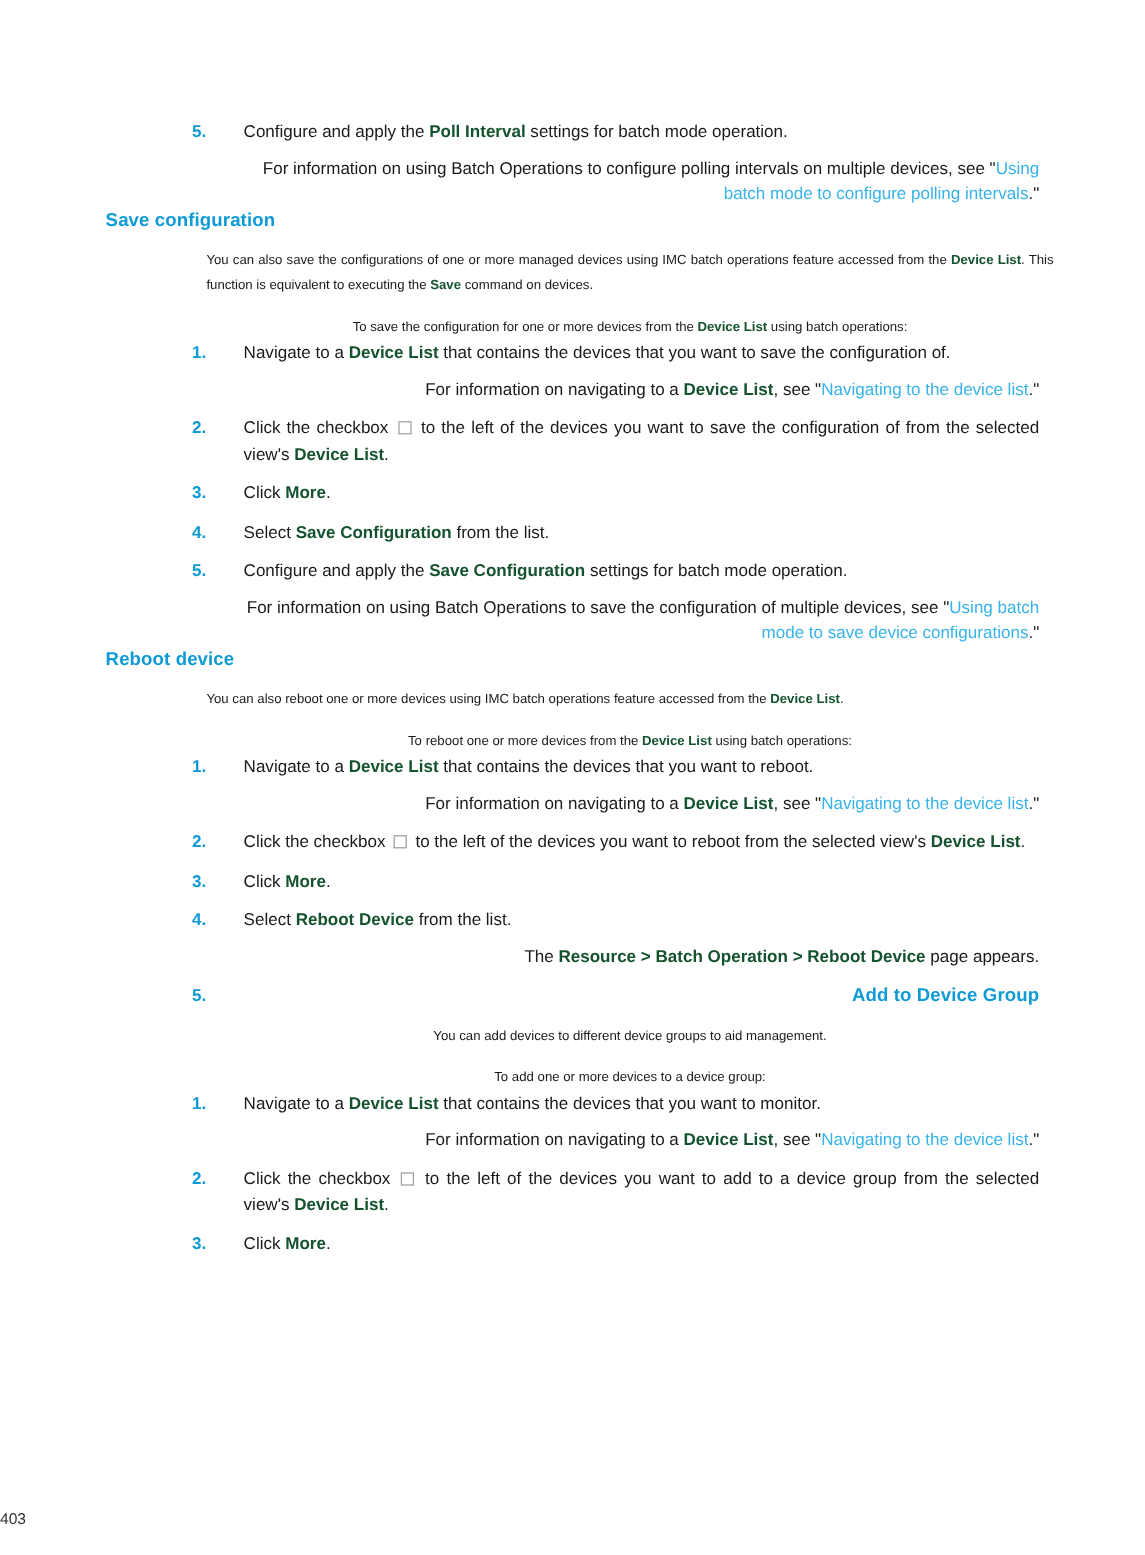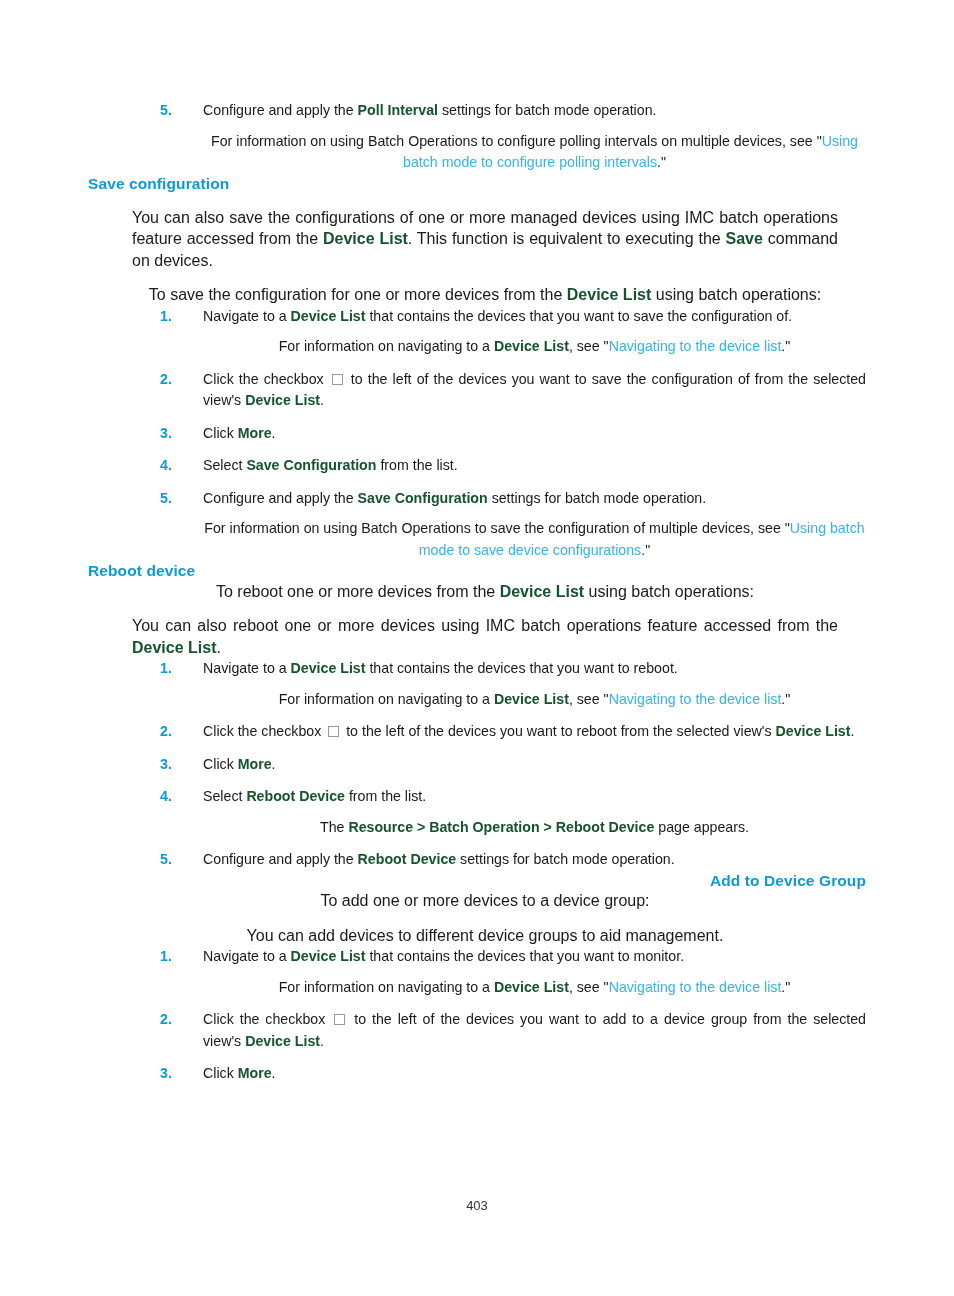--- a/index.html
+++ b/index.html
@@ -37,23 +37,23 @@
     padding: 0;
     letter-spacing: 0.1px;
     line-height: 1.25;
   }
   .h-save-configuration { margin-top: 22px; margin-bottom: 0; }
   .h-reboot-device      { margin-top: 22px; margin-bottom: 0; }
   .h-add-to-group       { margin-top: 24px; margin-bottom: 0; text-align: right; }
 
   
   .body-block {
-    margin-left: 44px;          
+    margin-left: 84px;          
     width: 706px;
-    font-size: 16px;
+    font-size: 11px;
     line-height: 21.5px;
     text-align: justify;
     text-justify: inter-word;
     color: #1a1a1a;
   }
   .body-block.p-first { margin-top: 14px; }
   .body-block + .body-block { margin-top: 13px; }
   .nowrap-last { text-align: center; }
 
   
@@ -78,21 +78,21 @@
     top: 0;
     width: 24px;
     color: #0e9ad6;
     font-weight: bold;
     font-size: 14.2px;
     text-align: left;
   }
   .step .sub {
     display: block;
     margin-top: 9px;
-    text-align: center;
+    text-align: right;
   }
   .step .main.flat { text-align: left; }
 
   
   b, .b { font-weight: bold; color: #14532d; }
   .link {
     color: #37b3e8;
     text-decoration: none;
   }
 
@@ -106,22 +106,21 @@
     vertical-align: -1px;
     margin: 0 3px;
     box-sizing: border-box;
   }
 
   
   .page-number {
     position: absolute;
     left: 0;
     right: 0;
-    top: 1198px;
-    text-align: center;
+    top: 1258px;
     font-size: 13px;
     color: #333333;
     font-family: "Liberation Sans", sans-serif;
   }
 </style>
 </head>
 <body>
 
 <div class="page">
   <div class="content">
@@ -166,23 +165,23 @@
       <div class="step">
         <span class="num">5.</span>
         <span class="main flat"><span>Configure and apply the </span><b>Save Configuration</b><span> settings for batch mode operation.</span></span>
         <span class="sub"><span>For information on using Batch Operations to save the configuration of multiple devices, see "</span><a href="#" class="link">Using batch mode to save device configurations</a><span>."</span></span>
       </div>
 
     </div>
 
     <h2 class="section-heading h-reboot-device">Reboot device</h2>
 
+    <div class="body-block p-first"><span>You can also reboot one or more devices using IMC batch operations feature accessed from the </span><b>Device List</b><span>.</span></div>
+
     <div class="body-block nowrap-last"><span>To reboot one or more devices from the </span><b>Device List</b><span> using batch operations:</span></div>
-
-    <div class="body-block p-first"><span>You can also reboot one or more devices using IMC batch operations feature accessed from the </span><b>Device List</b><span>.</span></div>
 
     <div class="steps">
 
       <div class="step">
         <span class="num">1.</span>
         <span class="main flat"><span>Navigate to a </span><b>Device List</b><span> that contains the devices that you want to reboot.</span></span>
         <span class="sub"><span>For information on navigating to a </span><b>Device List</b><span>, see "</span><a href="#" class="link">Navigating to the device list</a><span>."</span></span>
       </div>
 
       <div class="step">
@@ -196,30 +195,29 @@
       </div>
 
       <div class="step">
         <span class="num">4.</span>
         <span class="main flat"><span>Select </span><b>Reboot Device</b><span> from the list.</span></span>
         <span class="sub"><span>The </span><b>Resource &gt; Batch Operation &gt; Reboot Device</b><span> page appears.</span></span>
       </div>
 
       <div class="step">
         <span class="num">5.</span>
-        <span class="main flat"><span>Configure and apply the </span><b>Reboot Device</b><span> settings for batch mode operation.</span></span>
       </div>
 
     </div>
 
     <h2 class="section-heading h-add-to-group">Add to Device Group</h2>
 
+    <div class="body-block p-first nowrap-last"><span>You can add devices to different device groups to aid management.</span></div>
+
     <div class="body-block nowrap-last"><span>To add one or more devices to a device group:</span></div>
-
-    <div class="body-block p-first nowrap-last"><span>You can add devices to different device groups to aid management.</span></div>
 
     <div class="steps">
 
       <div class="step">
         <span class="num">1.</span>
         <span class="main flat"><span>Navigate to a </span><b>Device List</b><span> that contains the devices that you want to monitor.</span></span>
         <span class="sub"><span>For information on navigating to a </span><b>Device List</b><span>, see "</span><a href="#" class="link">Navigating to the device list</a><span>."</span></span>
       </div>
 
       <div class="step">

